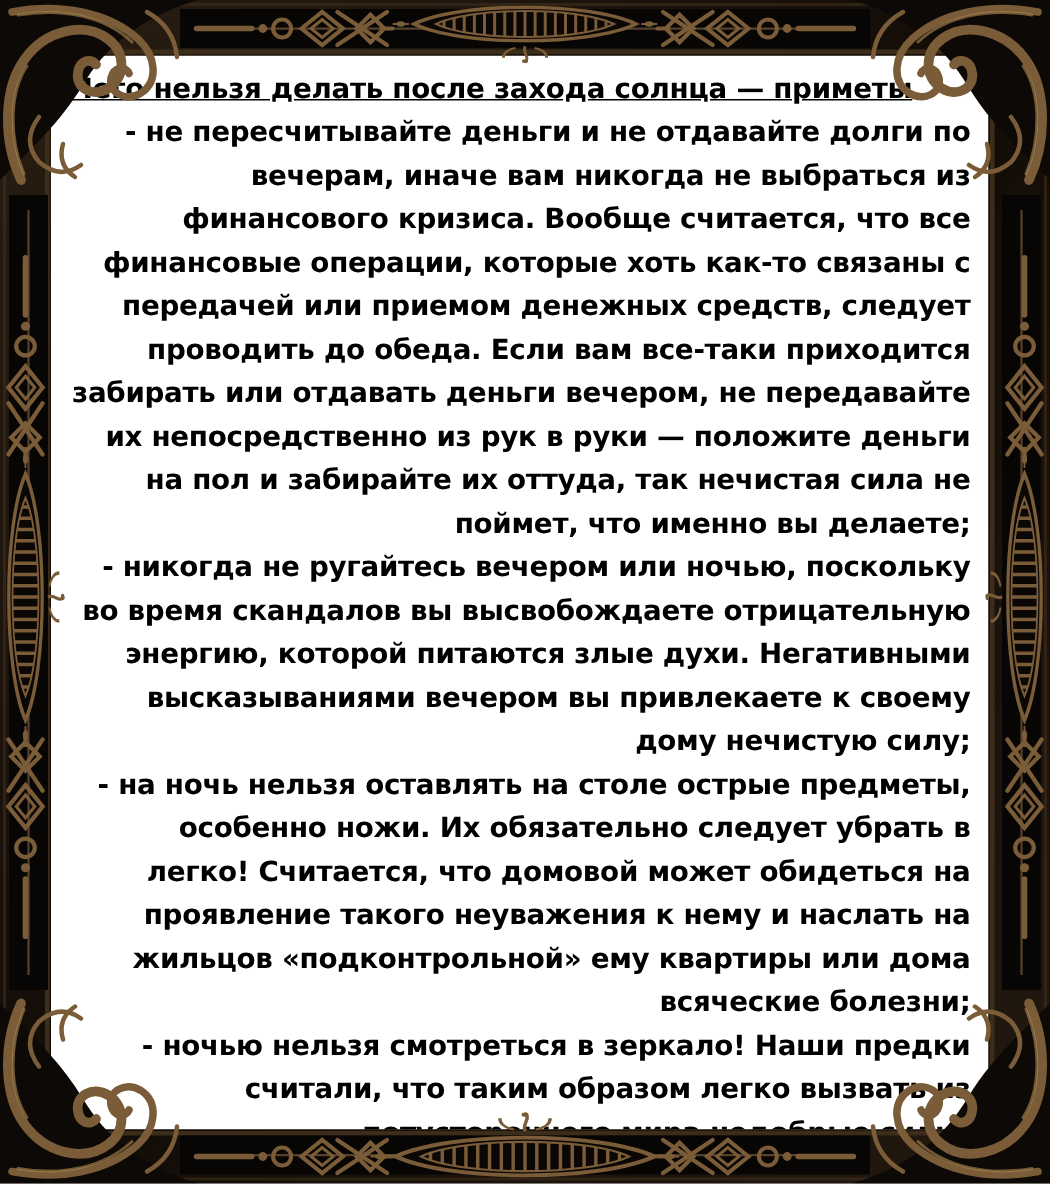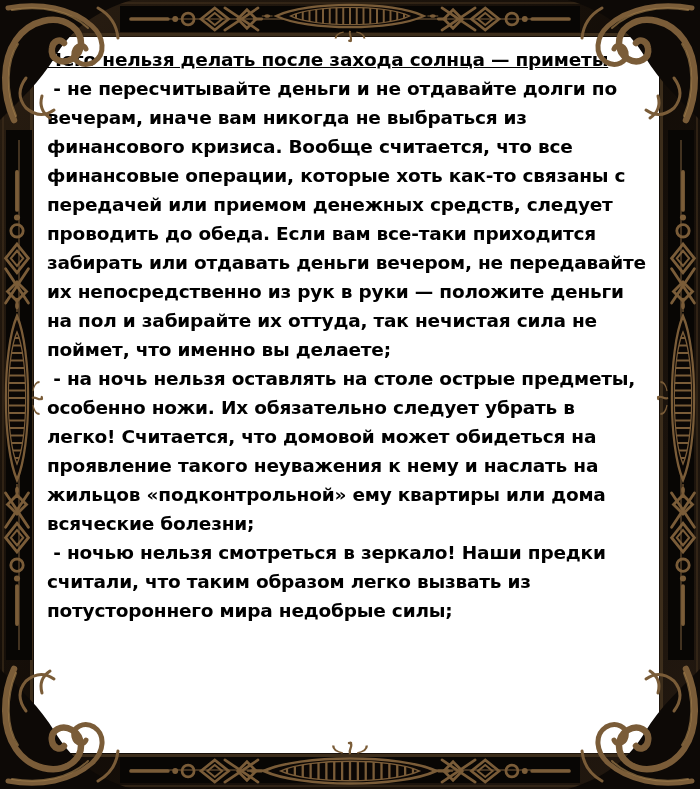--- a/index.html
+++ b/index.html
@@ -13,40 +13,41 @@
     background:var(--page-bg,#fff);
     box-shadow:0 0 12px 3px rgba(0,0,0,.75);
     padding:8px 12px 0 13px;box-sizing:border-box;overflow:hidden;z-index:1;
   }
   .page h1{
     font-size:18.5px;line-height:29px;margin:0;font-weight:bold;
     text-decoration:underline;color:var(--text-color,#000);letter-spacing:-.2px;
   }
   .page p{
     font-size:18.5px;line-height:29px;margin:0;font-weight:bold;
-    white-space:pre-wrap;color:var(--text-color,#000);letter-spacing:-.2px;
+    white-space:pre-wrap;color:var(--text-color,#000);letter-spacing:-.2px;text-align:right;
   }
   svg.frame{position:absolute;left:0;top:0;z-index:2;pointer-events:none}
   .bz2{fill:none;stroke:var(--bronze,#7a5c38);stroke-width:2.2}
   .bz3{fill:none;stroke:var(--bronze,#7a5c38);stroke-width:3;stroke-linecap:round}
   .bz4{fill:none;stroke:var(--bronze,#7a5c38);stroke-width:4;stroke-linecap:round}
   .bz5{fill:none;stroke:var(--bronze,#7a5c38);stroke-width:5;stroke-linecap:round}
   .bz6{fill:none;stroke:var(--bronze,#7a5c38);stroke-width:6.5;stroke-linecap:round}
   .hl{fill:none;stroke:var(--bronze-light,#a8834f);stroke-width:2;opacity:.65;stroke-linecap:round}
   .dotf{fill:var(--bronze,#7a5c38)}
   .vfill{fill:#0b0705;stroke:var(--bronze,#7a5c38);stroke-width:4}
   .band{fill:var(--frame-band,#080604)}
   .guide{stroke:#55412a;stroke-width:1.5}
 </style>
 </head>
 <body>
 
 <div class="page">
   <h1>Чего нельзя делать после захода солнца — приметы</h1>
   <p> - не пересчитывайте деньги и не отдавайте долги по вечерам, иначе вам никогда не выбраться из финансового кризиса. Вообще считается, что все финансовые операции, которые хоть как-то связаны с передачей или приемом денежных средств, следует проводить до обеда. Если вам все-таки приходится забирать или отдавать деньги вечером, не передавайте их непосредственно из рук в руки — положите деньги на пол и забирайте их оттуда, так нечистая сила не поймет, что именно вы делаете;</p>
+  <p> - никогда не ругайтесь вечером или ночью, поскольку во время скандалов вы высвобождаете отрицательную энергию, которой питаются злые духи. Негативными высказываниями вечером вы привлекаете к своему дому нечистую силу;</p>
   <p> - на ночь нельзя оставлять на столе острые предметы, особенно ножи. Их обязательно следует убрать в легко! Считается, что домовой может обидеться на проявление такого неуважения к нему и наслать на жильцов «подконтрольной» ему квартиры или дома всяческие болезни;</p>
   <p> - ночью нельзя смотреться в зеркало! Наши предки считали, что таким образом легко вызвать из потустороннего мира недобрые силы;</p>
 </div>
 
 <svg class="frame" width="700" height="789" viewBox="0 0 700 789">
   <defs>
     <linearGradient id="wg" x1="0" y1="0" x2="1" y2="1">
       <stop offset="0" stop-color="#2a1e12"></stop>
       <stop offset="0.5" stop-color="#120c07"></stop>
       <stop offset="1" stop-color="#231910"></stop>

